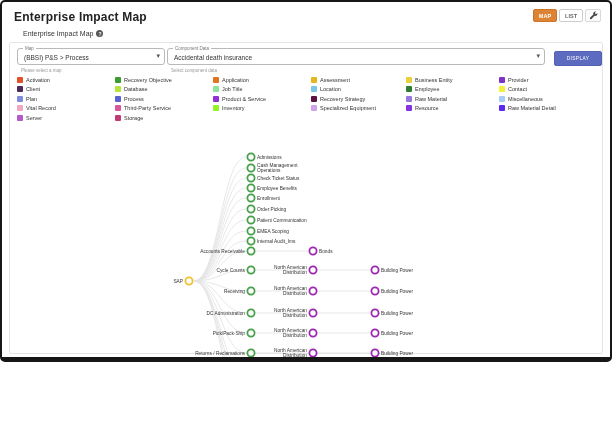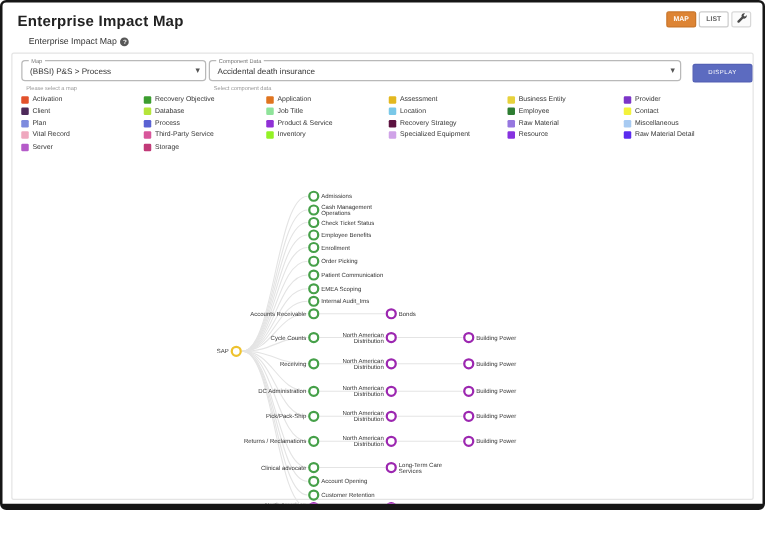--- a/index.html
+++ b/index.html
@@ -3,21 +3,21 @@
 <meta charset="utf-8">
 <style>
   html,body{margin:0;padding:0;}
   body{
     width:616px;height:436px;
     font-family:"Liberation Sans",sans-serif;
     background:#fff;
   }
   .frame{
     position:relative;
-    width:612px;height:408px;
+    width:612px;height:362px;
     border:2px solid #161616;
     border-bottom-width:5px;
     border-radius:5px;
     background:#fff;
     overflow:hidden;
     box-sizing:border-box;
   }
   
   .page-title{
     position:absolute;left:12px;top:8px;margin:0;

